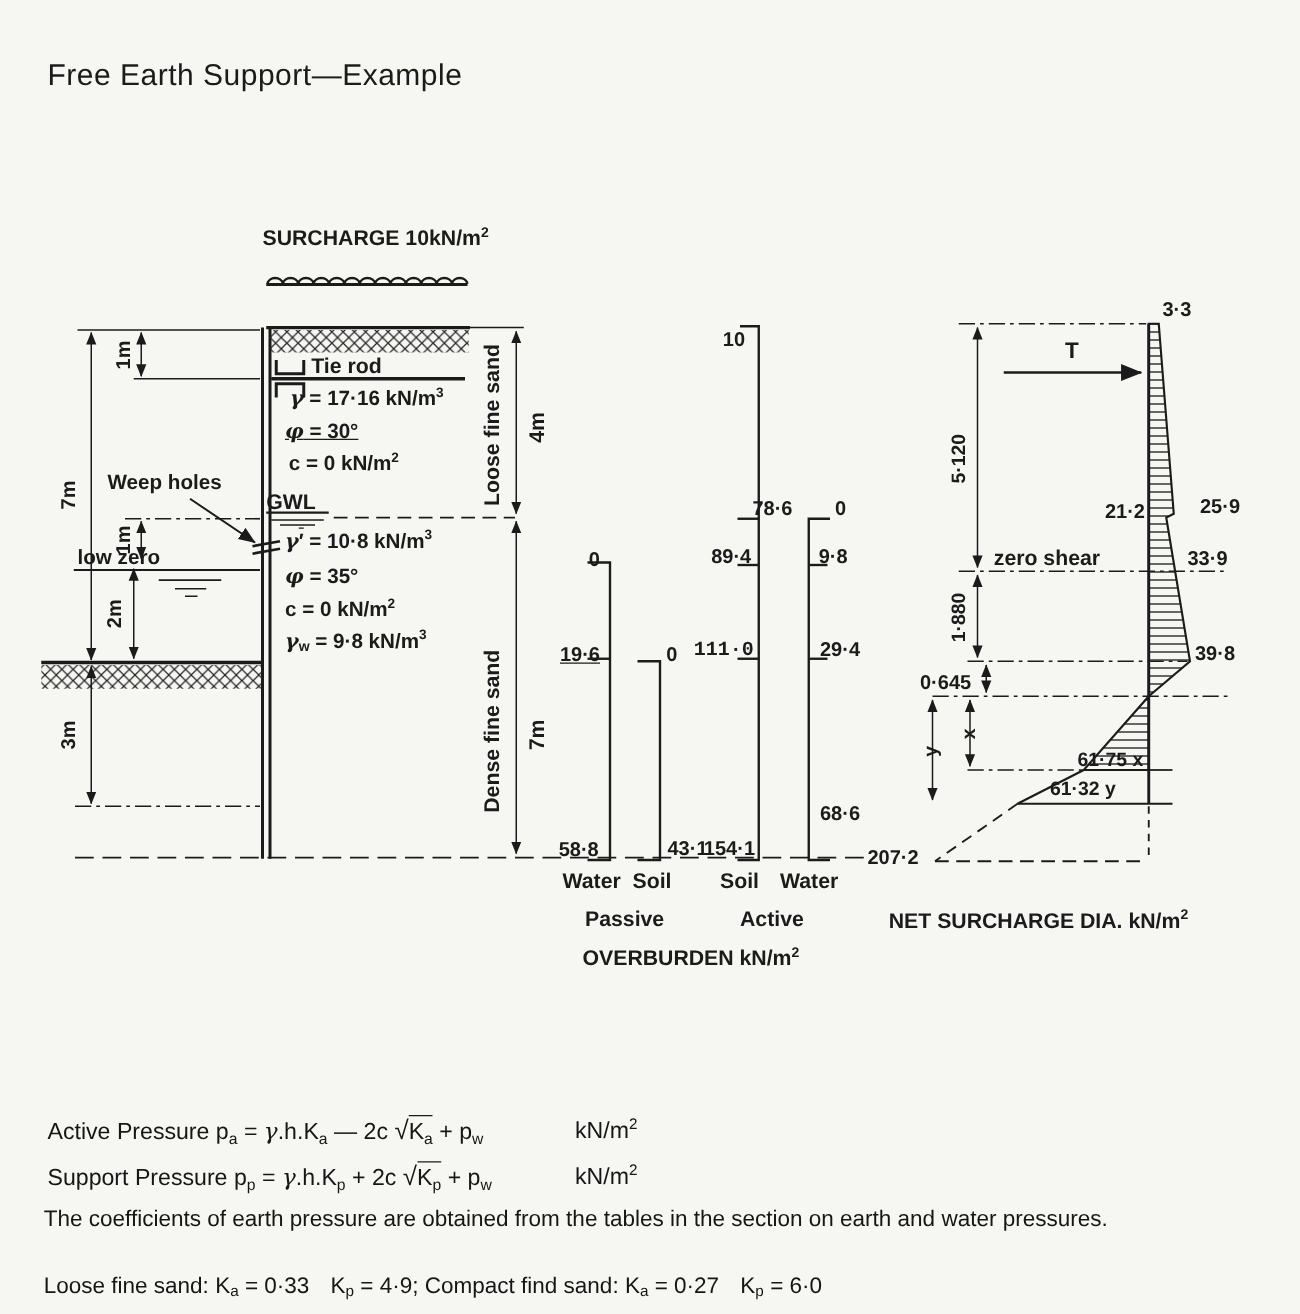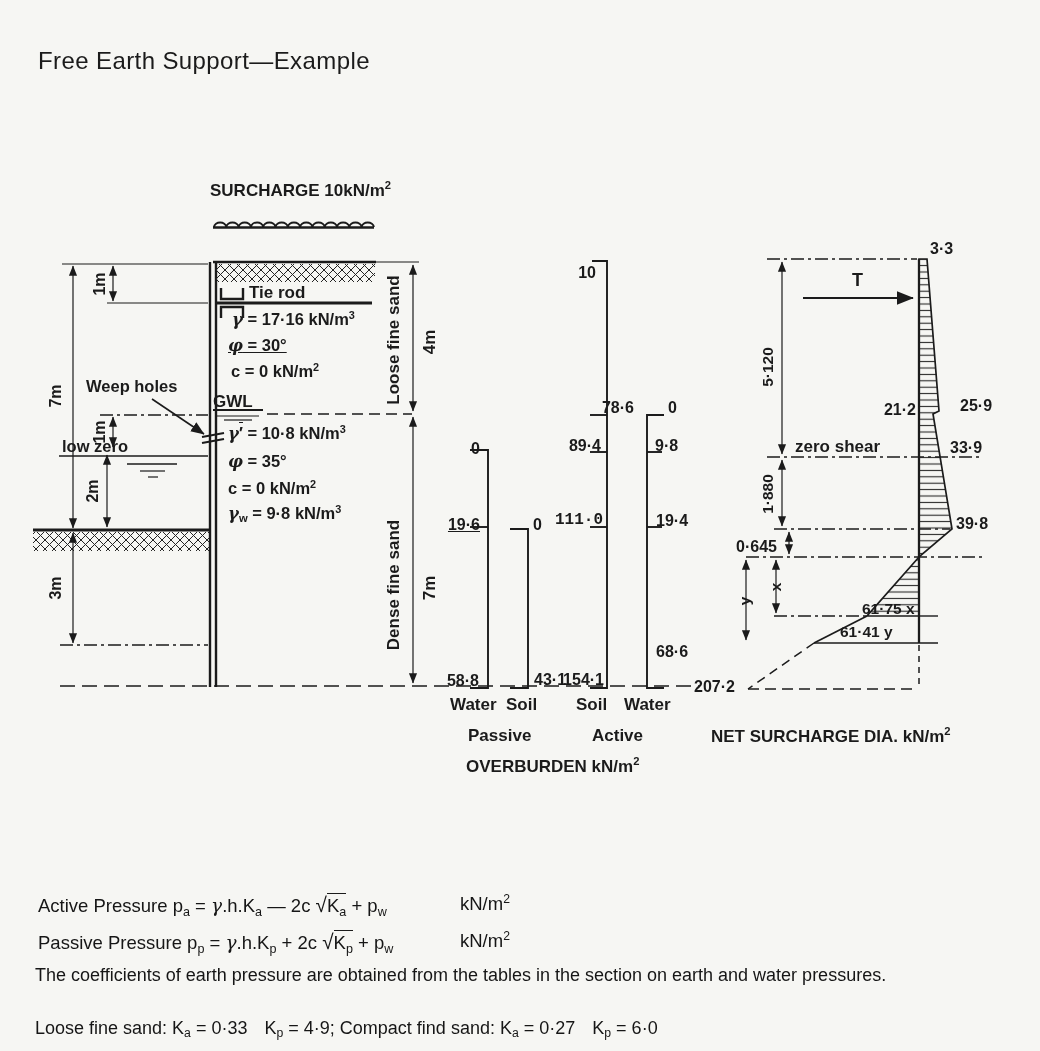--- a/index.html
+++ b/index.html
@@ -167,46 +167,46 @@
 <div class="lbl ra" style="left:479px;top:672px;">58·8</div>
 <div class="lbl" style="left:533px;top:516px;">0</div>
 <div class="lbl" style="left:534px;top:671px;">43·1</div>
 <div class="lbl ra" style="left:596px;top:244px;margin-top:20px;">10</div>
 <div class="lbl ra" style="left:601px;top:399px;margin-left:33px;">78·6</div>
 <div class="lbl ra" style="left:601px;top:437px;">89·4</div>
 <div class="lbl ra" style="left:603px;top:512px;font-family:Liberation Mono, monospace;">111·0</div>
 <div class="lbl ra" style="left:604px;top:671px;">154·1</div>
 <div class="lbl" style="left:668px;top:399px;">0</div>
 <div class="lbl" style="left:655px;top:437px;">9·8</div>
-<div class="lbl" style="left:656px;top:512px;">19·4</div>
+<div class="lbl" style="left:656px;top:512px;">29·4</div>
 <div class="lbl" style="left:656px;top:643px;">68·6</div>
 
 <div class="lbl f17" style="left:450px;top:695px;">Water</div>
 <div class="lbl f17" style="left:506px;top:695px;">Soil</div>
 <div class="lbl f17" style="left:576px;top:695px;">Soil</div>
 <div class="lbl f17" style="left:624px;top:695px;">Water</div>
 <div class="lbl f17" style="left:468px;top:726px;">Passive</div>
 <div class="lbl f17" style="left:592px;top:726px;">Active</div>
 <div class="lbl f17" style="left:466px;top:757px;"><span>OVERBURDEN kN/m</span><span class="rs-sup">2</span></div>
 
 <div class="lbl" style="left:852px;top:270px;font-size:18px;">T</div>
 <div class="lbl" style="left:930px;top:240px;">3·3</div>
 <div class="lbl ra" style="left:916px;top:401px;">21·2</div>
 <div class="lbl" style="left:960px;top:397px;">25·9</div>
 <div class="lbl f17" style="left:795px;top:437px;">zero shear</div>
 <div class="lbl" style="left:950px;top:439px;">33·9</div>
 <div class="lbl" style="left:956px;top:515px;">39·8</div>
 <div class="lbl" style="left:736px;top:538px;">0·645</div>
 <div class="lbl f15" style="left:862px;top:600px;">61·75 x</div>
-<div class="lbl f15" style="left:840px;top:623px;">61·41 y</div>
+<div class="lbl f15" style="left:840px;top:623px;">61·32 y</div>
 <div class="lbl" style="left:694px;top:678px;">207·2</div>
 <div class="lbl rot f15" style="left:768px;top:367px;">5·120</div>
 <div class="lbl rot f15" style="left:768px;top:494px;">1·880</div>
 <div class="lbl rot f15" style="left:776px;top:587px;">x</div>
 <div class="lbl rot f15" style="left:745px;top:601px;">y</div>
 <div class="lbl f17" style="left:711px;top:727px;"><span>NET SURCHARGE DIA. kN/m</span><span class="rs-sup">2</span></div>
 
 <div class="txt" style="left:38px;top:893px;font-size:18.5px;"><span>Active Pressure p</span><span class="rs-sub">a</span><span> = </span><span class="rs-it">γ</span><span>.h.K</span><span class="rs-sub">a</span><span> — 2c </span><span class="rs-rt">√</span><span class="rs-ov"><span>K</span><span class="rs-subov">a</span></span><span> + p</span><span class="rs-sub">w</span></div>
 <div class="txt" style="left:460px;top:893px;font-size:18.5px;"><span>kN/m</span><span class="rs-sup">2</span></div>
-<div class="txt" style="left:38px;top:930px;font-size:18.5px;"><span>Passive Pressure p</span><span class="rs-sub">p</span><span> = </span><span class="rs-it">γ</span><span>.h.K</span><span class="rs-sub">p</span><span> + 2c </span><span class="rs-rt">√</span><span class="rs-ov"><span>K</span><span class="rs-subov">p</span></span><span> + p</span><span class="rs-sub">w</span></div>
+<div class="txt" style="left:38px;top:930px;font-size:18.5px;"><span>Support Pressure p</span><span class="rs-sub">p</span><span> = </span><span class="rs-it">γ</span><span>.h.K</span><span class="rs-sub">p</span><span> + 2c </span><span class="rs-rt">√</span><span class="rs-ov"><span>K</span><span class="rs-subov">p</span></span><span> + p</span><span class="rs-sub">w</span></div>
 <div class="txt" style="left:460px;top:930px;font-size:18.5px;"><span>kN/m</span><span class="rs-sup">2</span></div>
 <div class="txt para" style="left:35px;top:962px;">The coefficients of earth pressure are obtained from the tables in the section on earth and water pressures.</div>
 <div class="txt" style="left:35px;top:1018px;"><span>Loose fine sand: K</span><span class="rs-sub">a</span><span> = 0·33</span><span class="rs-gap"></span><span>K</span><span class="rs-sub">p</span><span> = 4·9; Compact find sand: K</span><span class="rs-sub">a</span><span> = 0·27</span><span class="rs-gap"></span><span>K</span><span class="rs-sub">p</span><span> = 6·0</span></div>
 
 </body></html>

